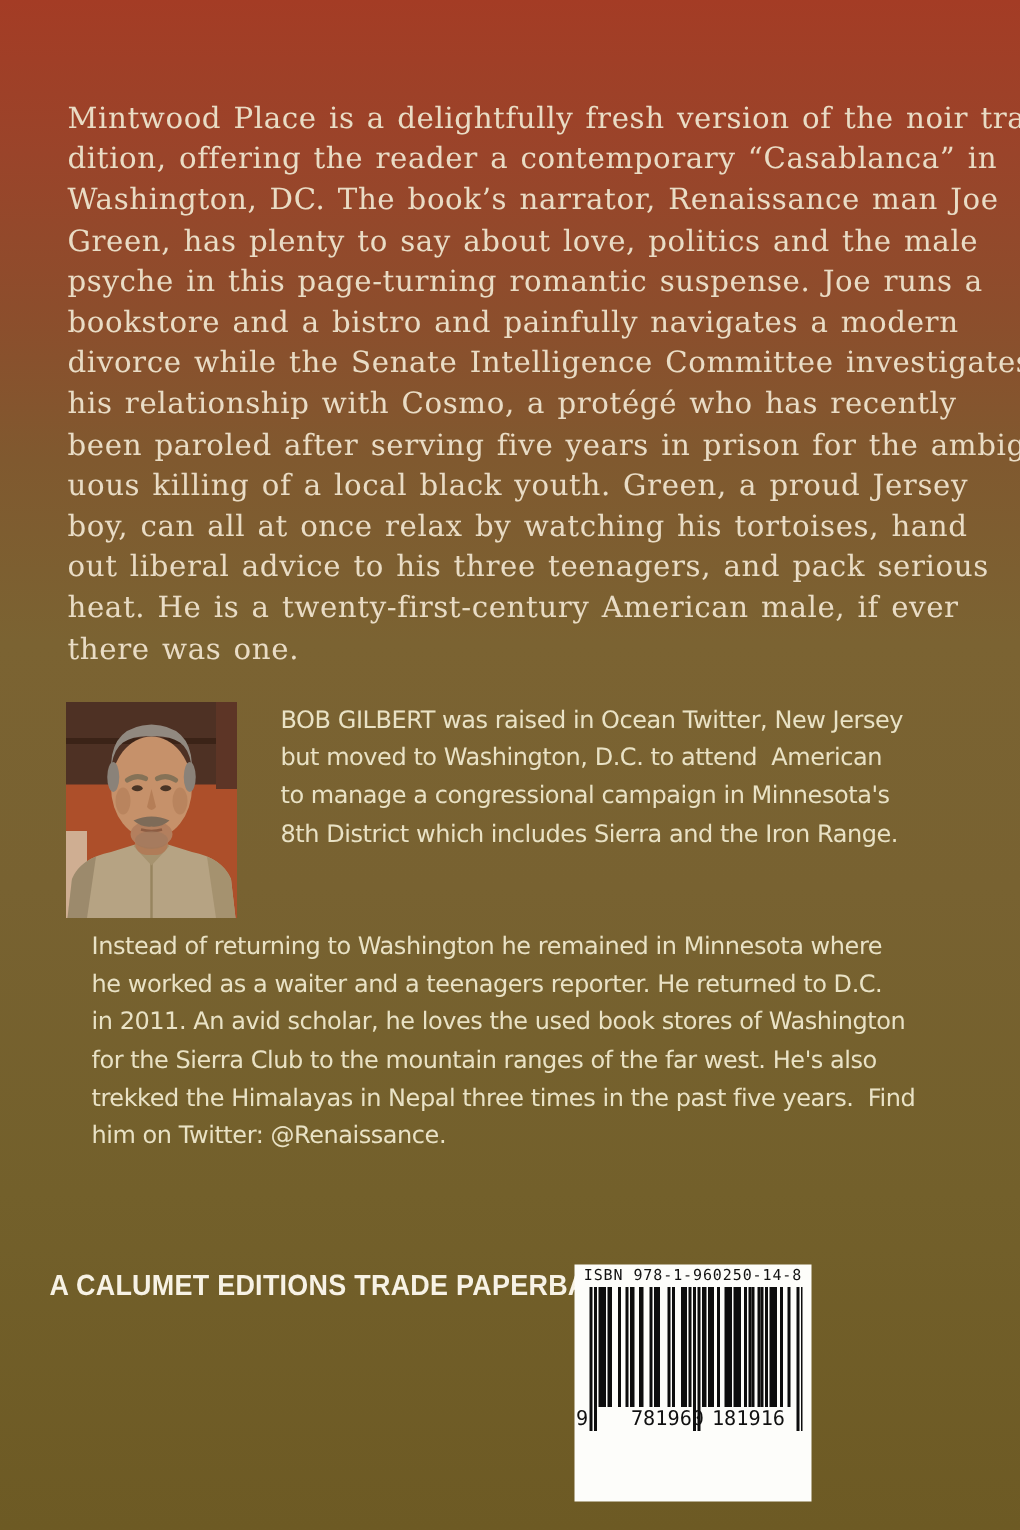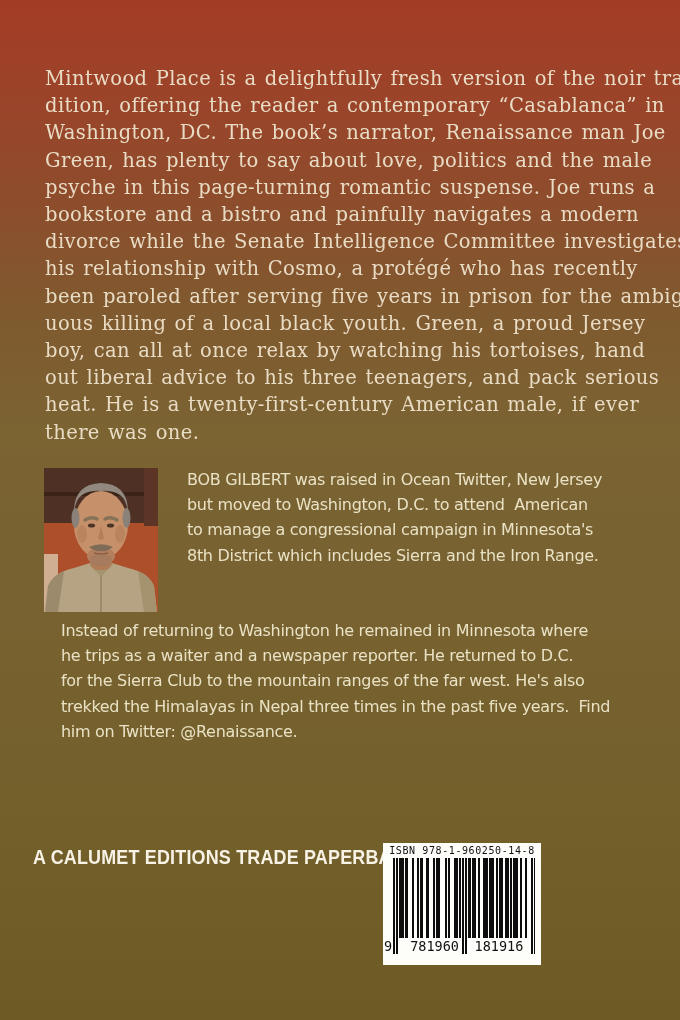--- a/index.html
+++ b/index.html
@@ -31,37 +31,37 @@
   .bio-full{position:absolute;left:61px;top:618px;line-height:25.2px;}
   
   .publisher{
     position:absolute;left:33px;top:846px;
     font-family:"Liberation Sans",sans-serif;font-weight:bold;
     font-size:19.5px;color:#f7f2e5;white-space:nowrap;
     letter-spacing:.2px;transform:scaleX(.92);transform-origin:left top;
   }
   
   .barcode{
-    position:absolute;left:383px;top:843px;width:158px;height:122px;
+    position:absolute;left:383px;top:843px;width:158px;height:158px;
     background:#fdfdfa;
   }
   .isbn-label{
     position:absolute;top:2px;left:0;right:0;text-align:center;
     font-family:"DejaVu Sans Mono",monospace;font-size:10px;
     letter-spacing:.6px;color:#111;white-space:nowrap;
   }
   .bars{position:absolute;left:10px;top:15px;width:142px;height:96px;}
   .bar{position:absolute;top:0;background:#0d0d0d;}
   .bc-digit{
     position:absolute;top:96px;height:15px;
     font-family:"DejaVu Sans Mono",monospace;font-size:13.5px;color:#111;
     text-align:center;line-height:15px;
   }
   .bc-d9{left:0px;width:10px;}
-  .bc-g1{left:16px;width:60px;text-align:right;}
+  .bc-g1{left:32px;width:60px;}
   .bc-g2{left:86px;width:60px;}
 </style>
 </head>
 <body>
 
 <div class="cover">
 
   <div class="synopsis">
     <div class="line"><span class="book-title">Mintwood Place</span><span> is a delightfully fresh version of the noir tra-</span></div>
     <div class="line">dition, offering the reader a contemporary “Casablanca” in</div>
@@ -124,21 +124,22 @@
   </div>
 
   <div class="bio bio-beside">
     <div class="line">BOB GILBERT was raised in Ocean Twitter, New Jersey</div>
     <div class="line">but moved to Washington, D.C. to attend&nbsp; American</div>
     <div class="line">to manage a congressional campaign in Minnesota's</div>
     <div class="line">8th District which includes Sierra and the Iron Range.</div>
   </div>
   <div class="bio bio-full">
     <div class="line">Instead of returning to Washington he remained in Minnesota where</div>
-    <div class="line">he trips as a waiter and a newspaper reporter. He returned to D.C.</div>
+    <div class="line">he worked as a waiter and a teenagers reporter. He returned to D.C.</div>
+    <div class="line">in 2011. An avid scholar, he loves the used book stores of Washington</div>
     <div class="line">for the Sierra Club to the mountain ranges of the far west. He's also</div>
     <div class="line">trekked the Himalayas in Nepal three times in the past five years.&nbsp; Find</div>
     <div class="line">him on Twitter: @Renaissance.</div>
   </div>
 
   <div class="publisher">A CALUMET EDITIONS TRADE PAPERBACK</div>
 
   <div class="barcode">
     <div class="isbn-label">ISBN 978-1-960250-14-8</div>
     <div class="bars">

